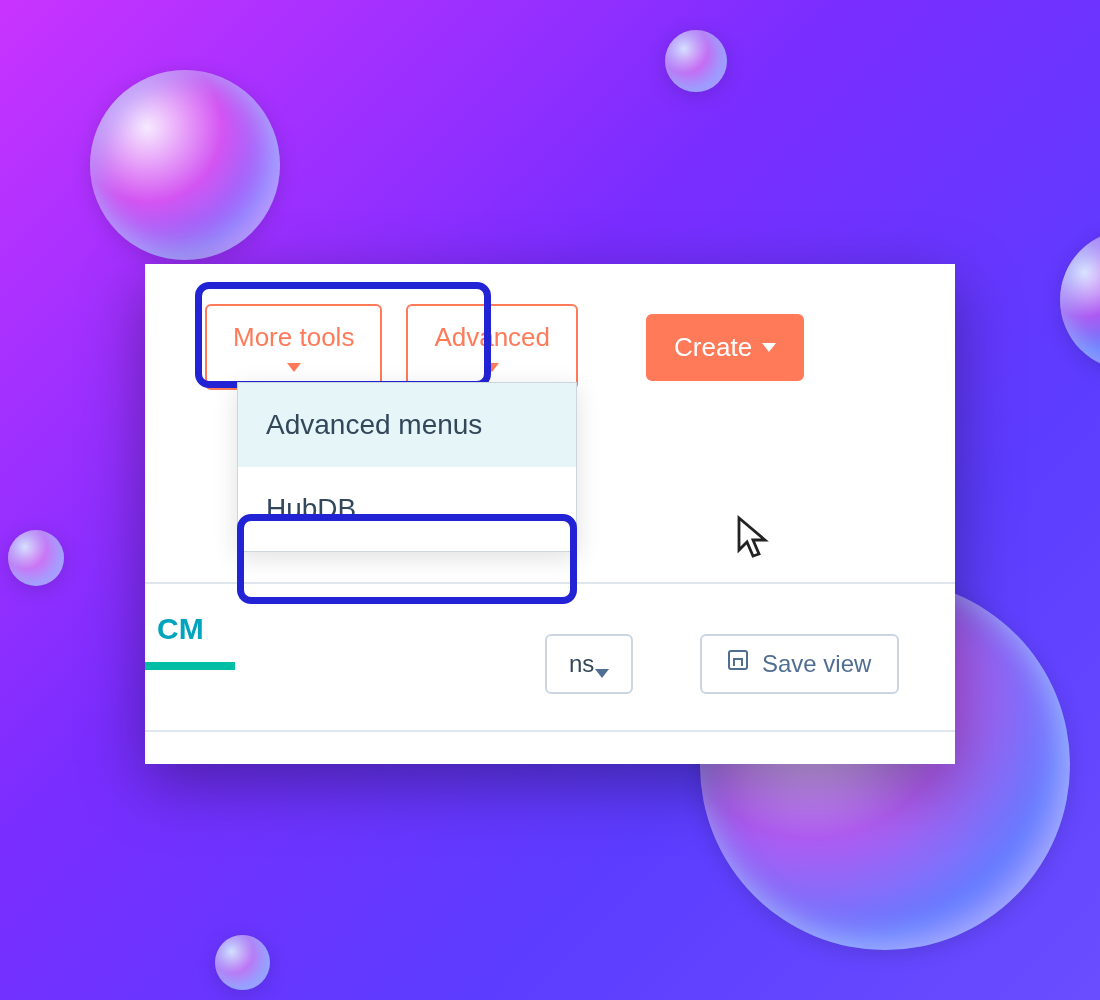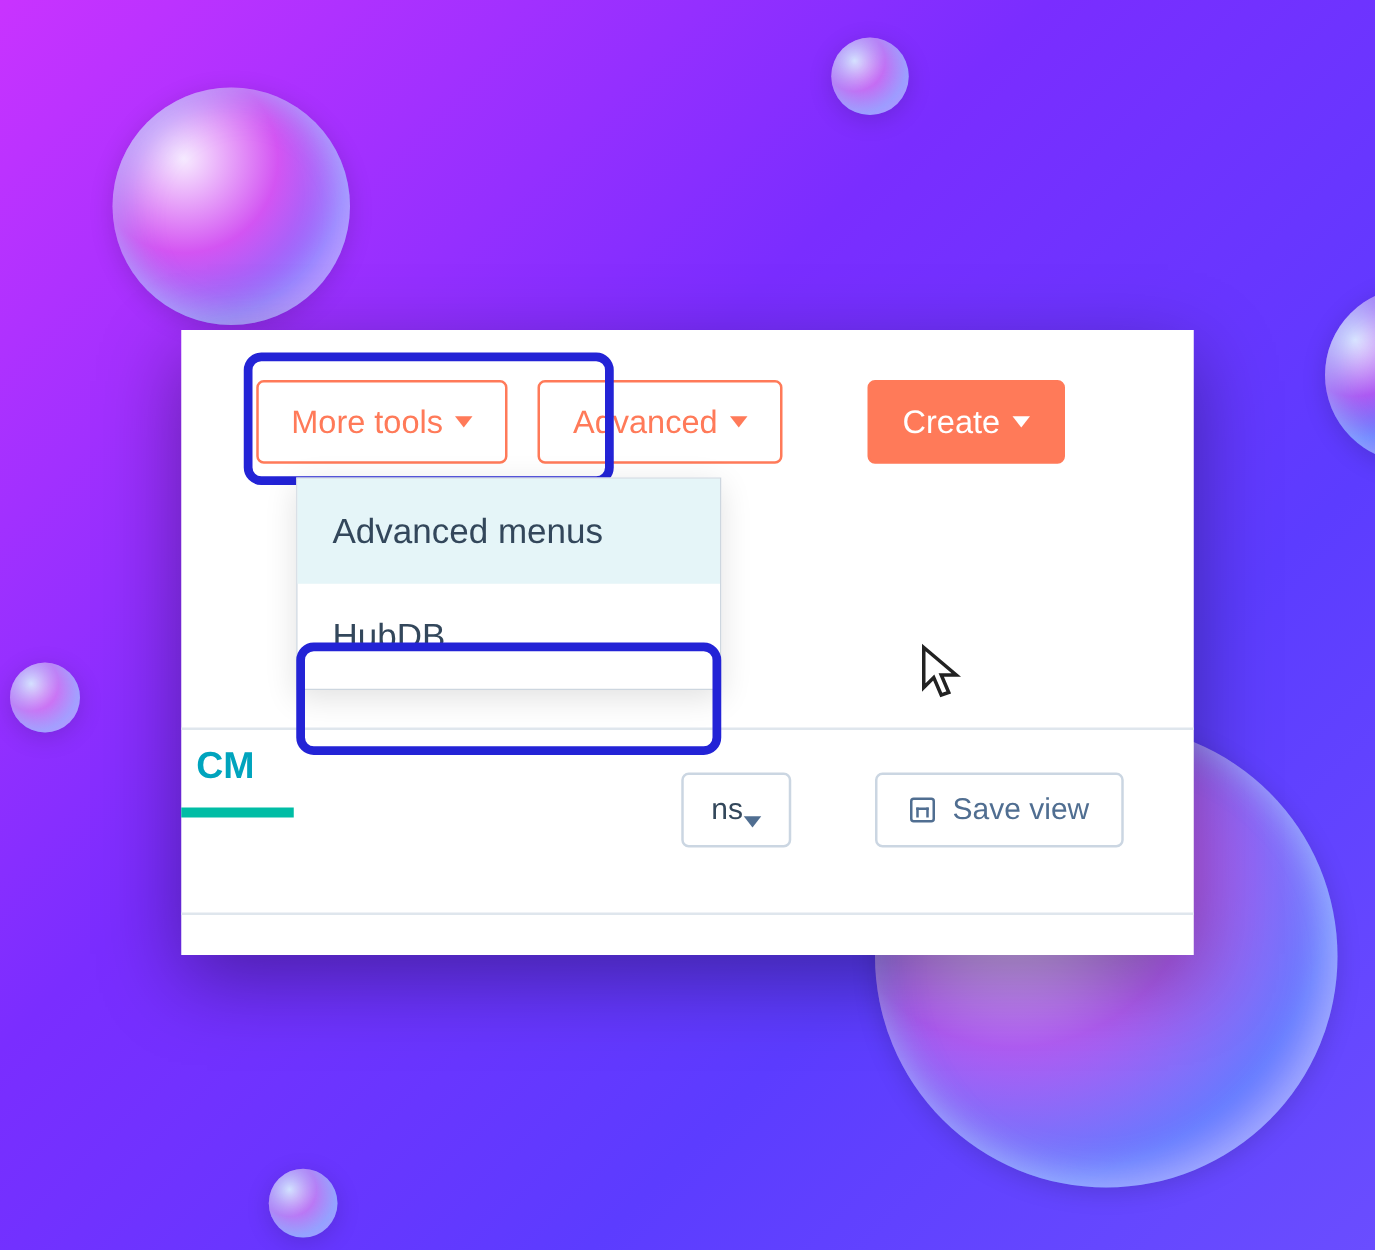--- a/index.html
+++ b/index.html
@@ -54,20 +54,21 @@
     font-size: 26px;
     border-radius: 6px;
     cursor: pointer;
     user-select: none;
     white-space: nowrap;
   }
   .btn-outline {
     border: 2px solid #ff7a59;
     color: #ff7a59;
     background: #fff;
+    flex-direction: column;
   }
   .btn-solid {
     border: 2px solid #ff7a59;
     background: #ff7a59;
     color: #ffffff;
     margin-left: 44px;
   }
   .caret-down {
     width: 0; height: 0;
     border-left: 7px solid transparent;
@@ -120,21 +121,21 @@
     right: 0;
     top: 318px;
     border-top: 2px solid #dfe6ed;
   }
 
   
   .lower-row {
     position: absolute;
     left: 0;
     right: 0;
-    top: 316px;
+    top: 332px;
     height: 130px;
     padding-left: 36px;
   }
   .tab-cms {
     position: absolute;
     left: 0;
     top: 8px;
     color: #00a4bd;
     font-size: 30px;
     font-weight: 600;
@@ -165,21 +166,20 @@
   .save-view-btn {
     position: absolute;
     left: 555px;
     top: 38px;
     border: 2px solid #cbd6e2;
     border-radius: 6px;
     padding: 14px 26px;
     color: #506e91;
     font-size: 24px;
     display: inline-flex;
-    align-items: center;
     gap: 14px;
     background: #fff;
   }
   .save-icon {
     width: 20px; height: 20px;
     border: 2px solid #506e91;
     border-radius: 3px;
     position: relative;
   }
   .save-icon::after{

